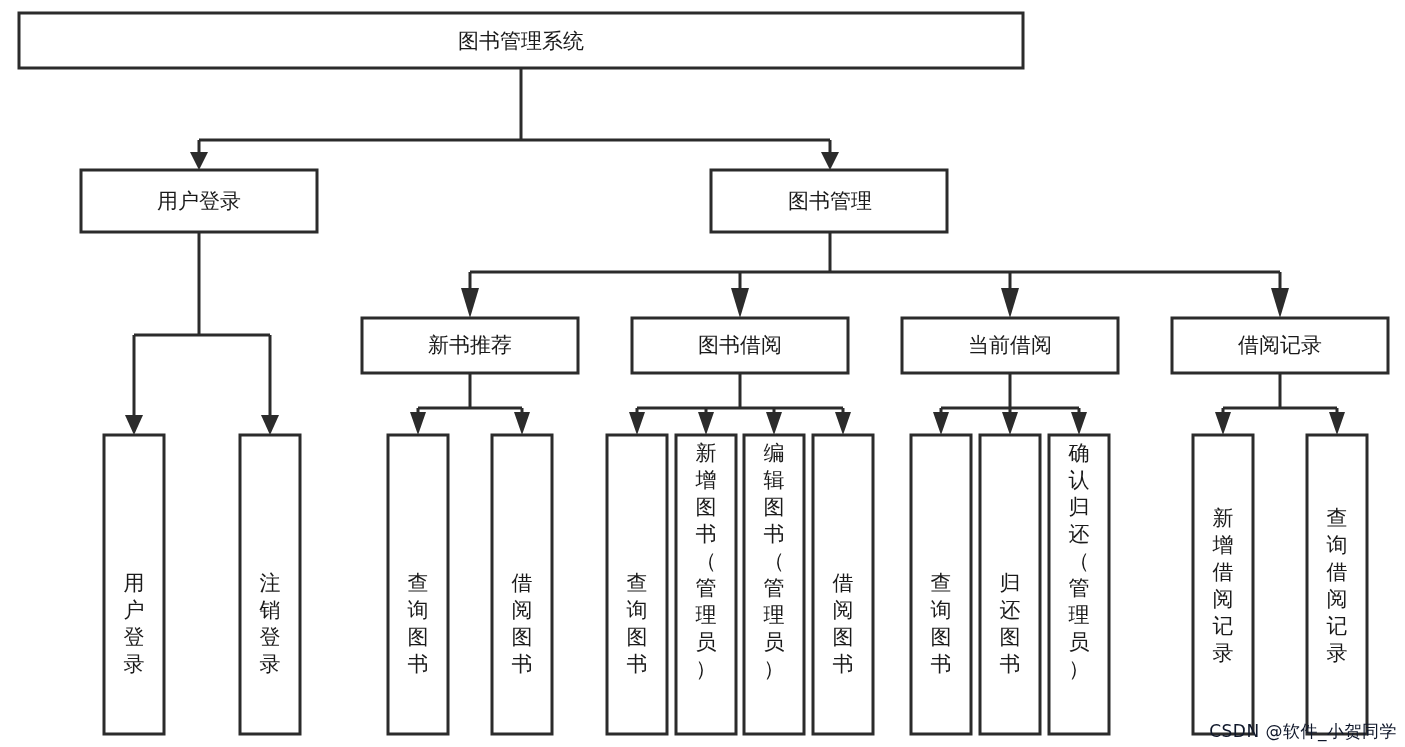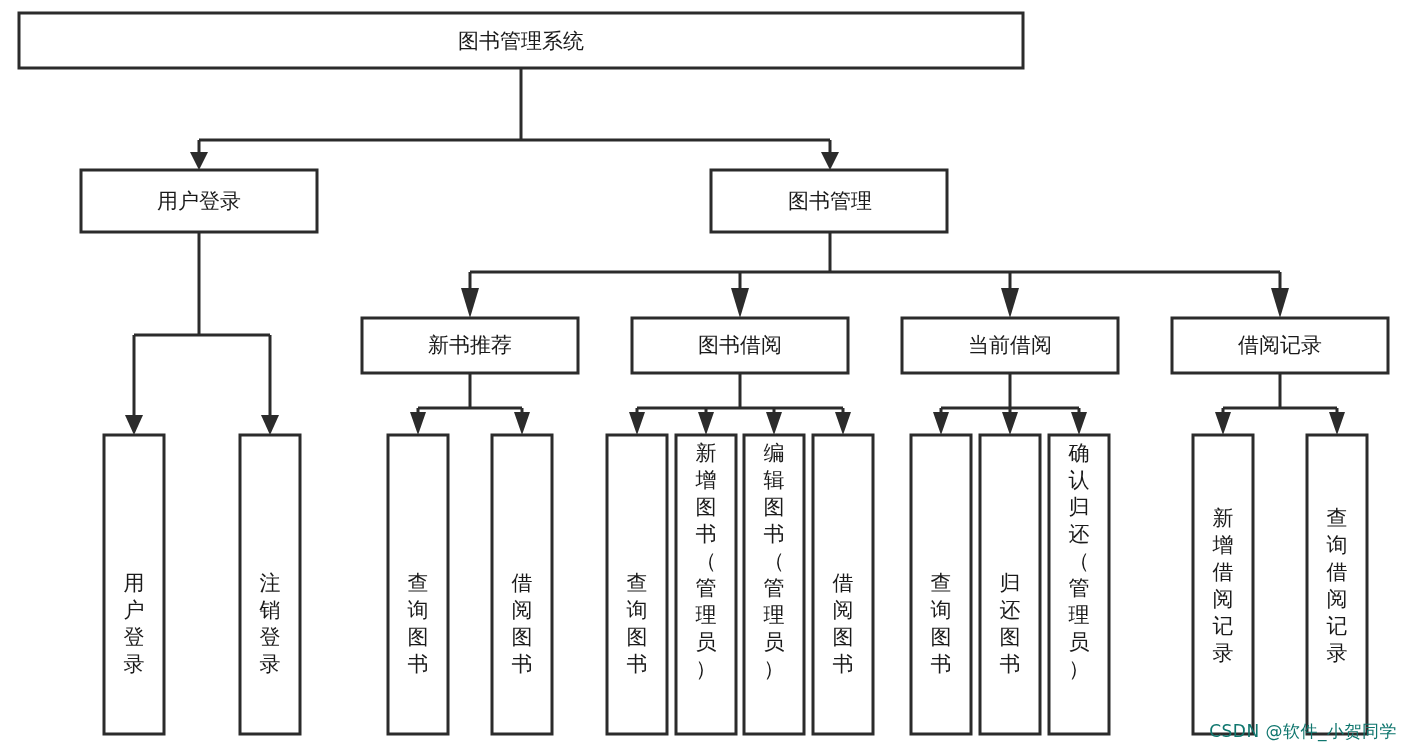--- a/index.html
+++ b/index.html
@@ -47,21 +47,21 @@
     font-size: 21px;
     fill: #1a1a1a;
     text-anchor: middle;
   }
   .watermark {
     position: absolute;
     right: 8px;
     bottom: 4px;
     font-family: "DejaVu Sans", "Liberation Sans", sans-serif;
     font-size: 17px;
-    color: #0f766e;
+    color: #0f172a;
     white-space: nowrap;
     letter-spacing: 0.5px;
   }
 </style>
 </head>
 <body>
 
 <svg id="diagram" viewBox="0 0 1405 747" xmlns="http://www.w3.org/2000/svg">
 
   <g>

